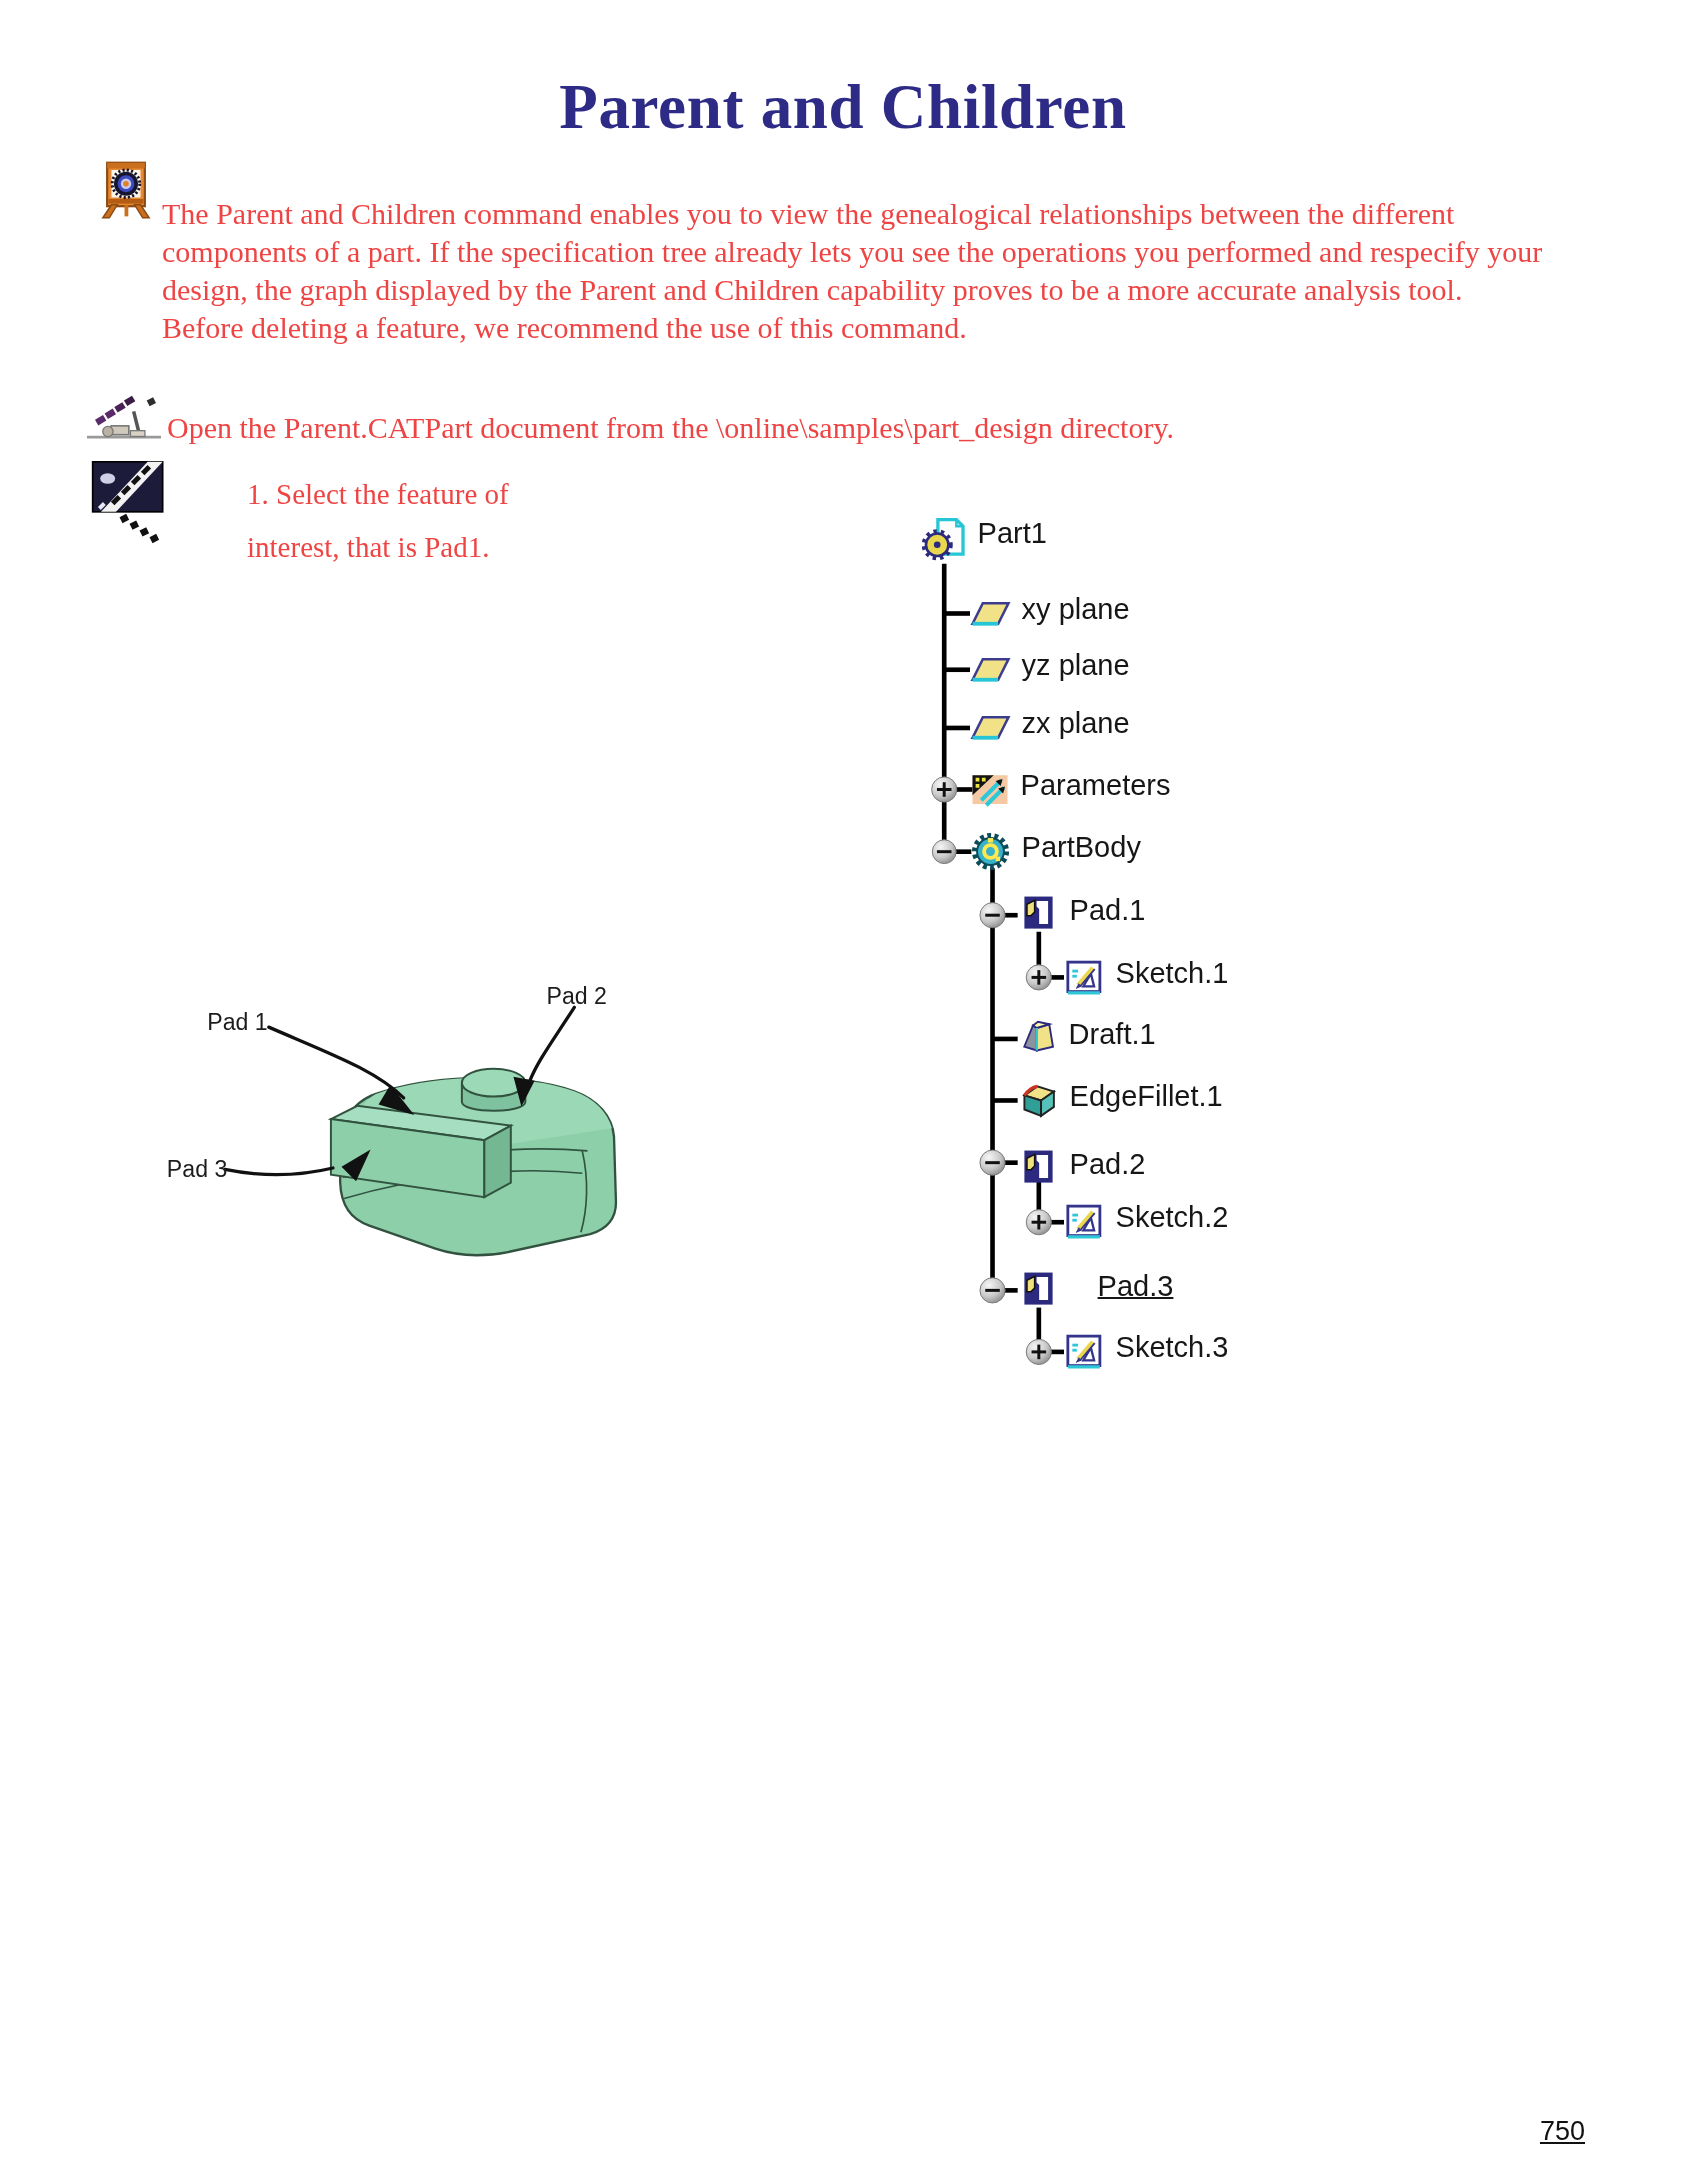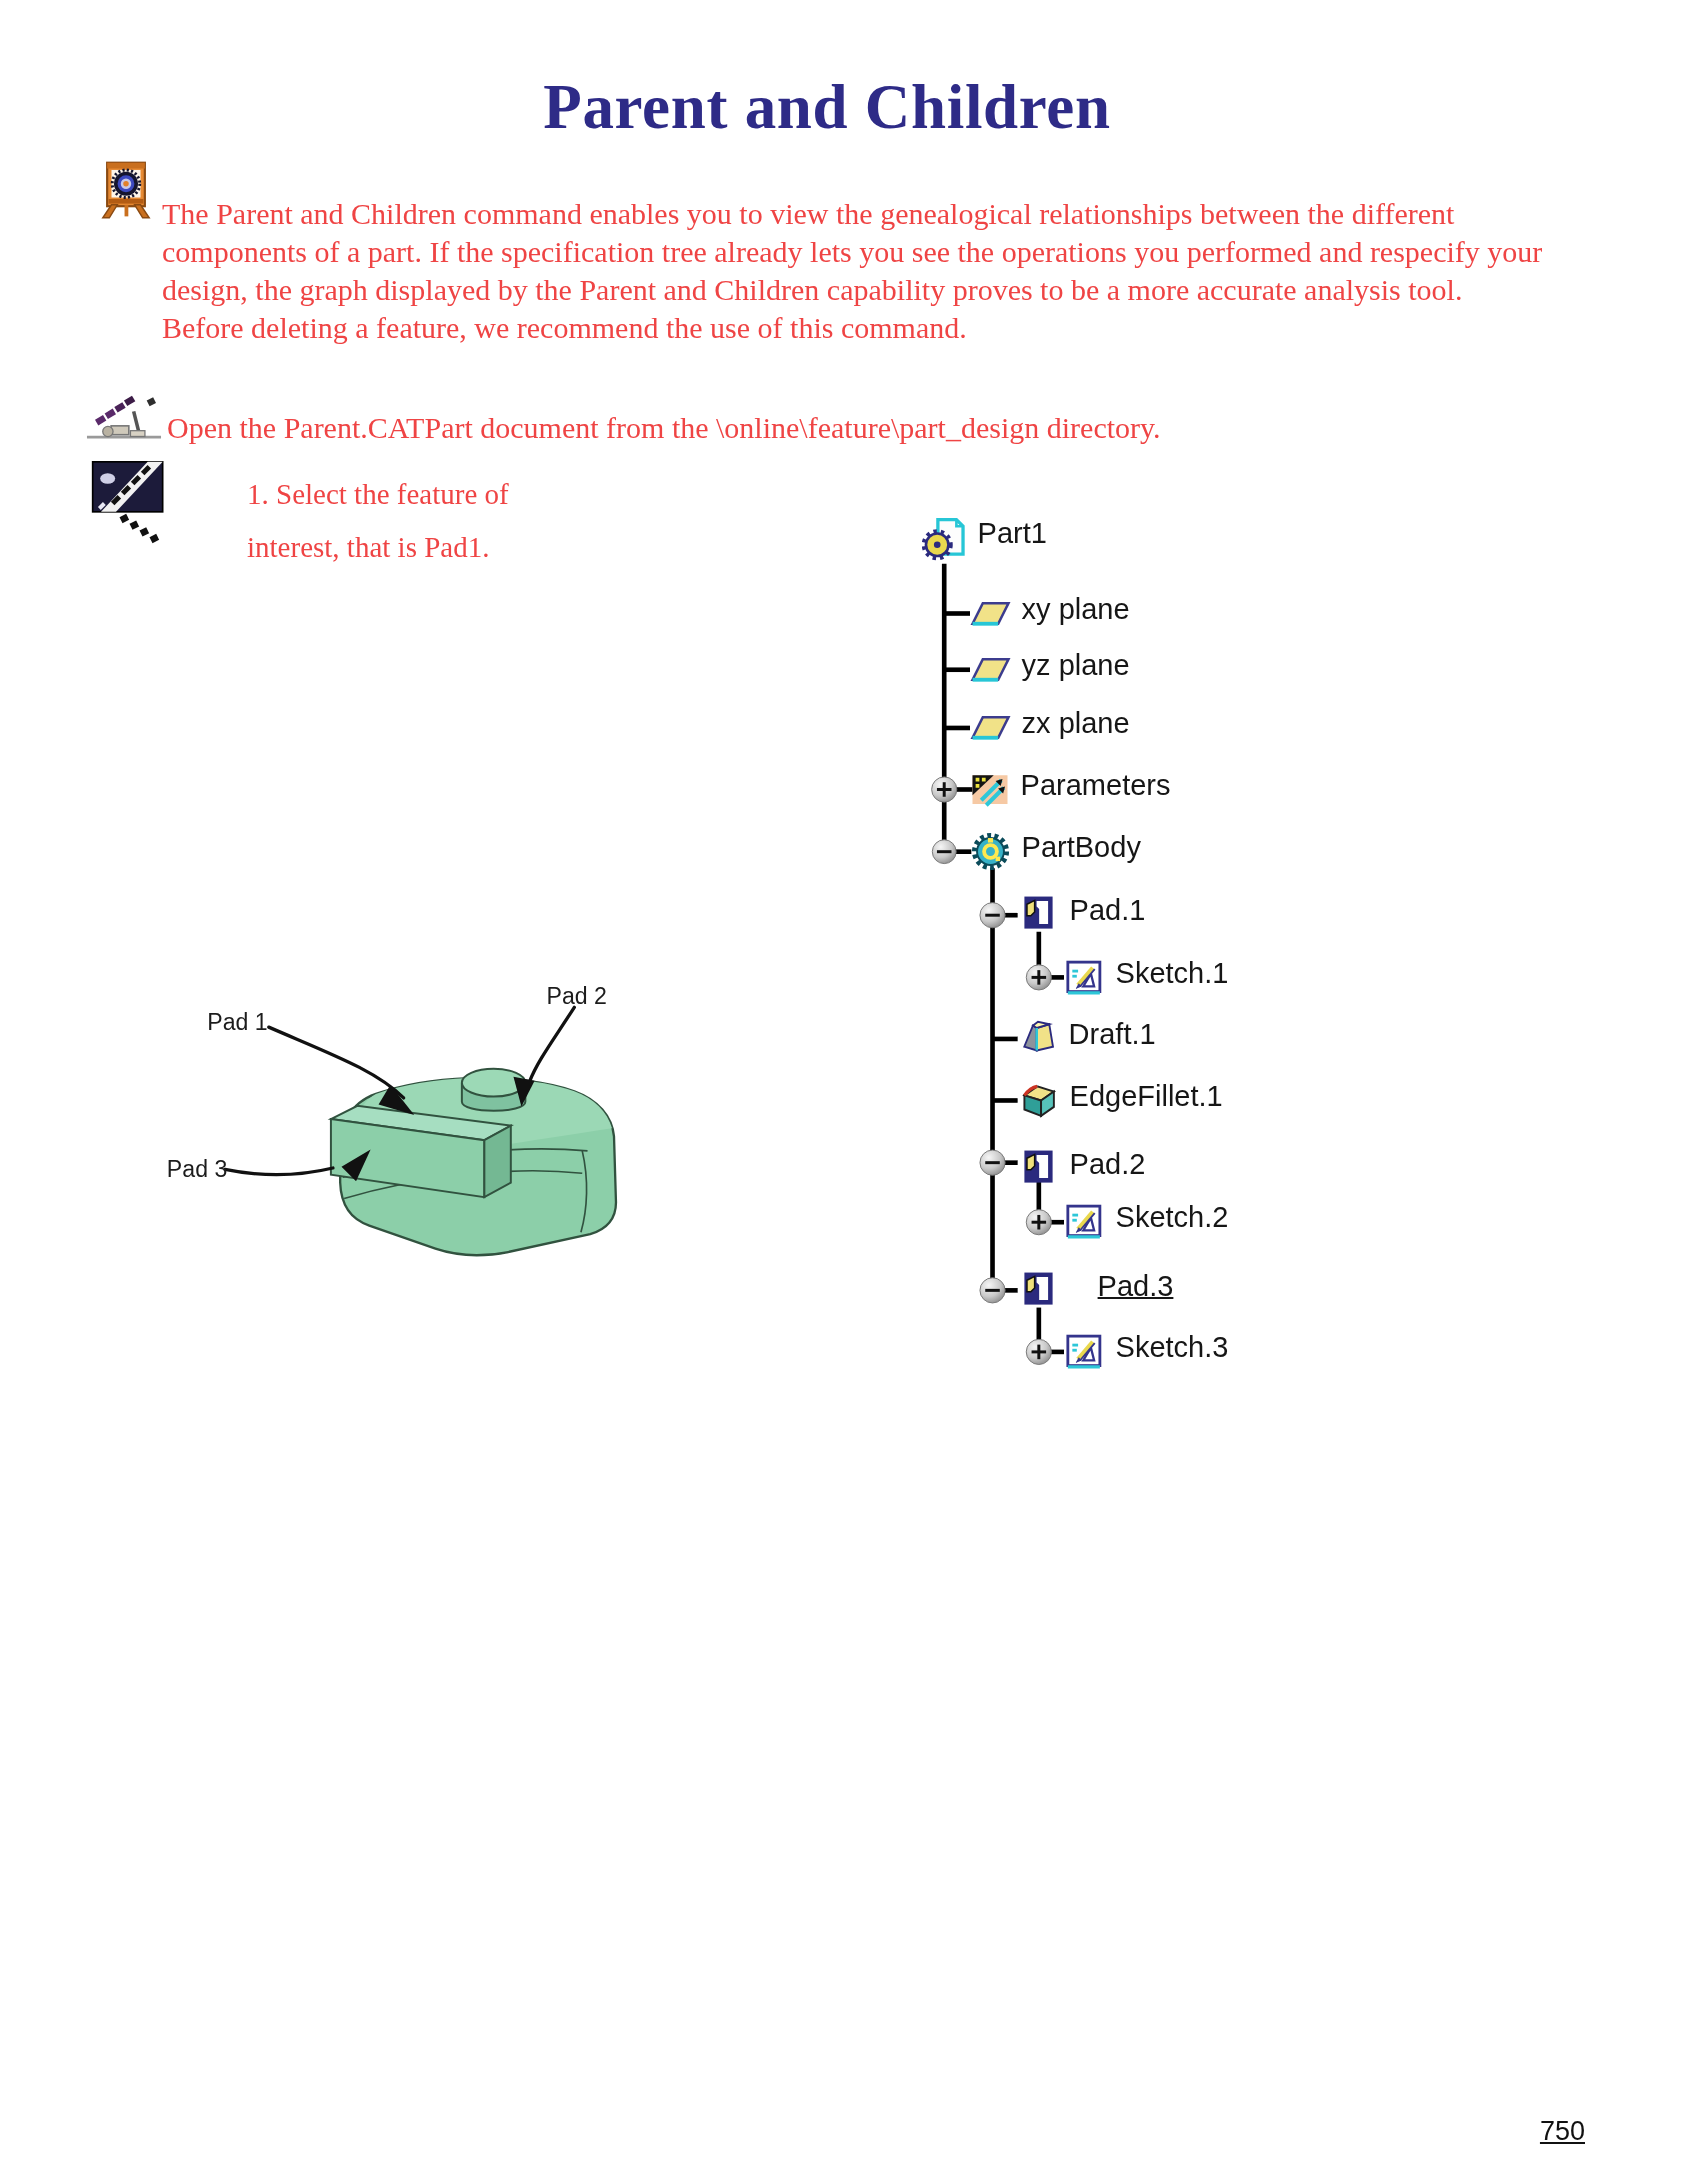--- a/index.html
+++ b/index.html
@@ -1,19 +1,19 @@
 <!DOCTYPE html>
 <html style="font-size:10.6px"><head>
 <meta charset="utf-8">
 <style>
   html,body{margin:0;padding:0;background:#888;}
   .page{position:relative;width:1687px;height:2183px;background:#ffffff;overflow:hidden;
         font-family:"Liberation Serif",serif;color:#000;}
   .abs{position:absolute;}
-  .title{left:0;top:71px;width:1654px;text-align:center;font-size:63px;font-weight:bold;
+  .title{left:16px;top:71px;width:1654px;text-align:center;font-size:63px;font-weight:bold;
          color:#2e2b87;letter-spacing:0.7px;}
   .body-text{font-size:30px;line-height:38px;color:#ef4444;}
   .intro{left:162px;top:195px;width:1386px;}
   .open-line{left:167px;top:409px;white-space:nowrap;}
   .step1{left:247px;top:468px;line-height:53px;font-size:29px;}
   .step2{left:247px;top:1429px;width:1244px;line-height:48px;}
   .result{left:247px;top:1526px;width:1274px;line-height:48px;}
   .pagenum{left:1489px;top:2116px;width:96px;text-align:right;
            font-family:"Liberation Sans",sans-serif;font-size:27px;color:#111;text-decoration:underline;}
   .trow{position:absolute;display:flex;gap:10.6px;height:42px;}
@@ -51,21 +51,21 @@
     <line x1="14" y1="20" x2="19" y2="17" stroke="#5a2a6a" stroke-width="4"></line>
     <line x1="20" y1="16" x2="25" y2="13" stroke="#4a2258" stroke-width="4"></line>
     <line x1="26" y1="12" x2="31" y2="9" stroke="#3c1c47" stroke-width="4"></line>
     <line x1="40" y1="12" x2="44" y2="10" stroke="#2e2e2e" stroke-width="4"></line>
     <rect x="17" y="26" width="11" height="5.5" fill="#cfc9bb" stroke="#777" stroke-width="1"></rect>
     <circle cx="15" cy="29.5" r="3.2" fill="#b9b2a2" stroke="#777" stroke-width="0.8"></circle>
     <line x1="31" y1="17" x2="34" y2="29" stroke="#555" stroke-width="2.2"></line>
     <rect x="29" y="29" width="9" height="3.6" fill="#d8d2c4" stroke="#777" stroke-width="0.8"></rect>
   </svg>
 
-  <div class="abs body-text open-line">Open the Parent.CATPart document from the \online\feature\part_design directory.</div>
+  <div class="abs body-text open-line">Open the Parent.CATPart document from the \online\samples\part_design directory.</div>
 
   <svg class="abs" style="left:91px;top:460px" width="75" height="87" viewBox="0 0 45 52">
     <rect x="1" y="1" width="42" height="30" fill="#1c1b3a" stroke="#000" stroke-width="1"></rect>
     <polygon points="6,31 34,1 43,1 15,31" fill="#f2f2f2"></polygon>
     <ellipse cx="10" cy="11" rx="4.5" ry="3.2" fill="#cfcfe6"></ellipse>
     <line x1="13" y1="26" x2="17" y2="22" stroke="#111" stroke-width="3"></line>
     <line x1="19" y1="20" x2="23" y2="16" stroke="#111" stroke-width="3"></line>
     <line x1="25" y1="14" x2="29" y2="10" stroke="#111" stroke-width="3"></line>
     <line x1="31" y1="8" x2="35" y2="4" stroke="#111" stroke-width="3"></line>
     <line x1="5" y1="29" x2="8" y2="26" stroke="#e8e8f4" stroke-width="2.4"></line>

